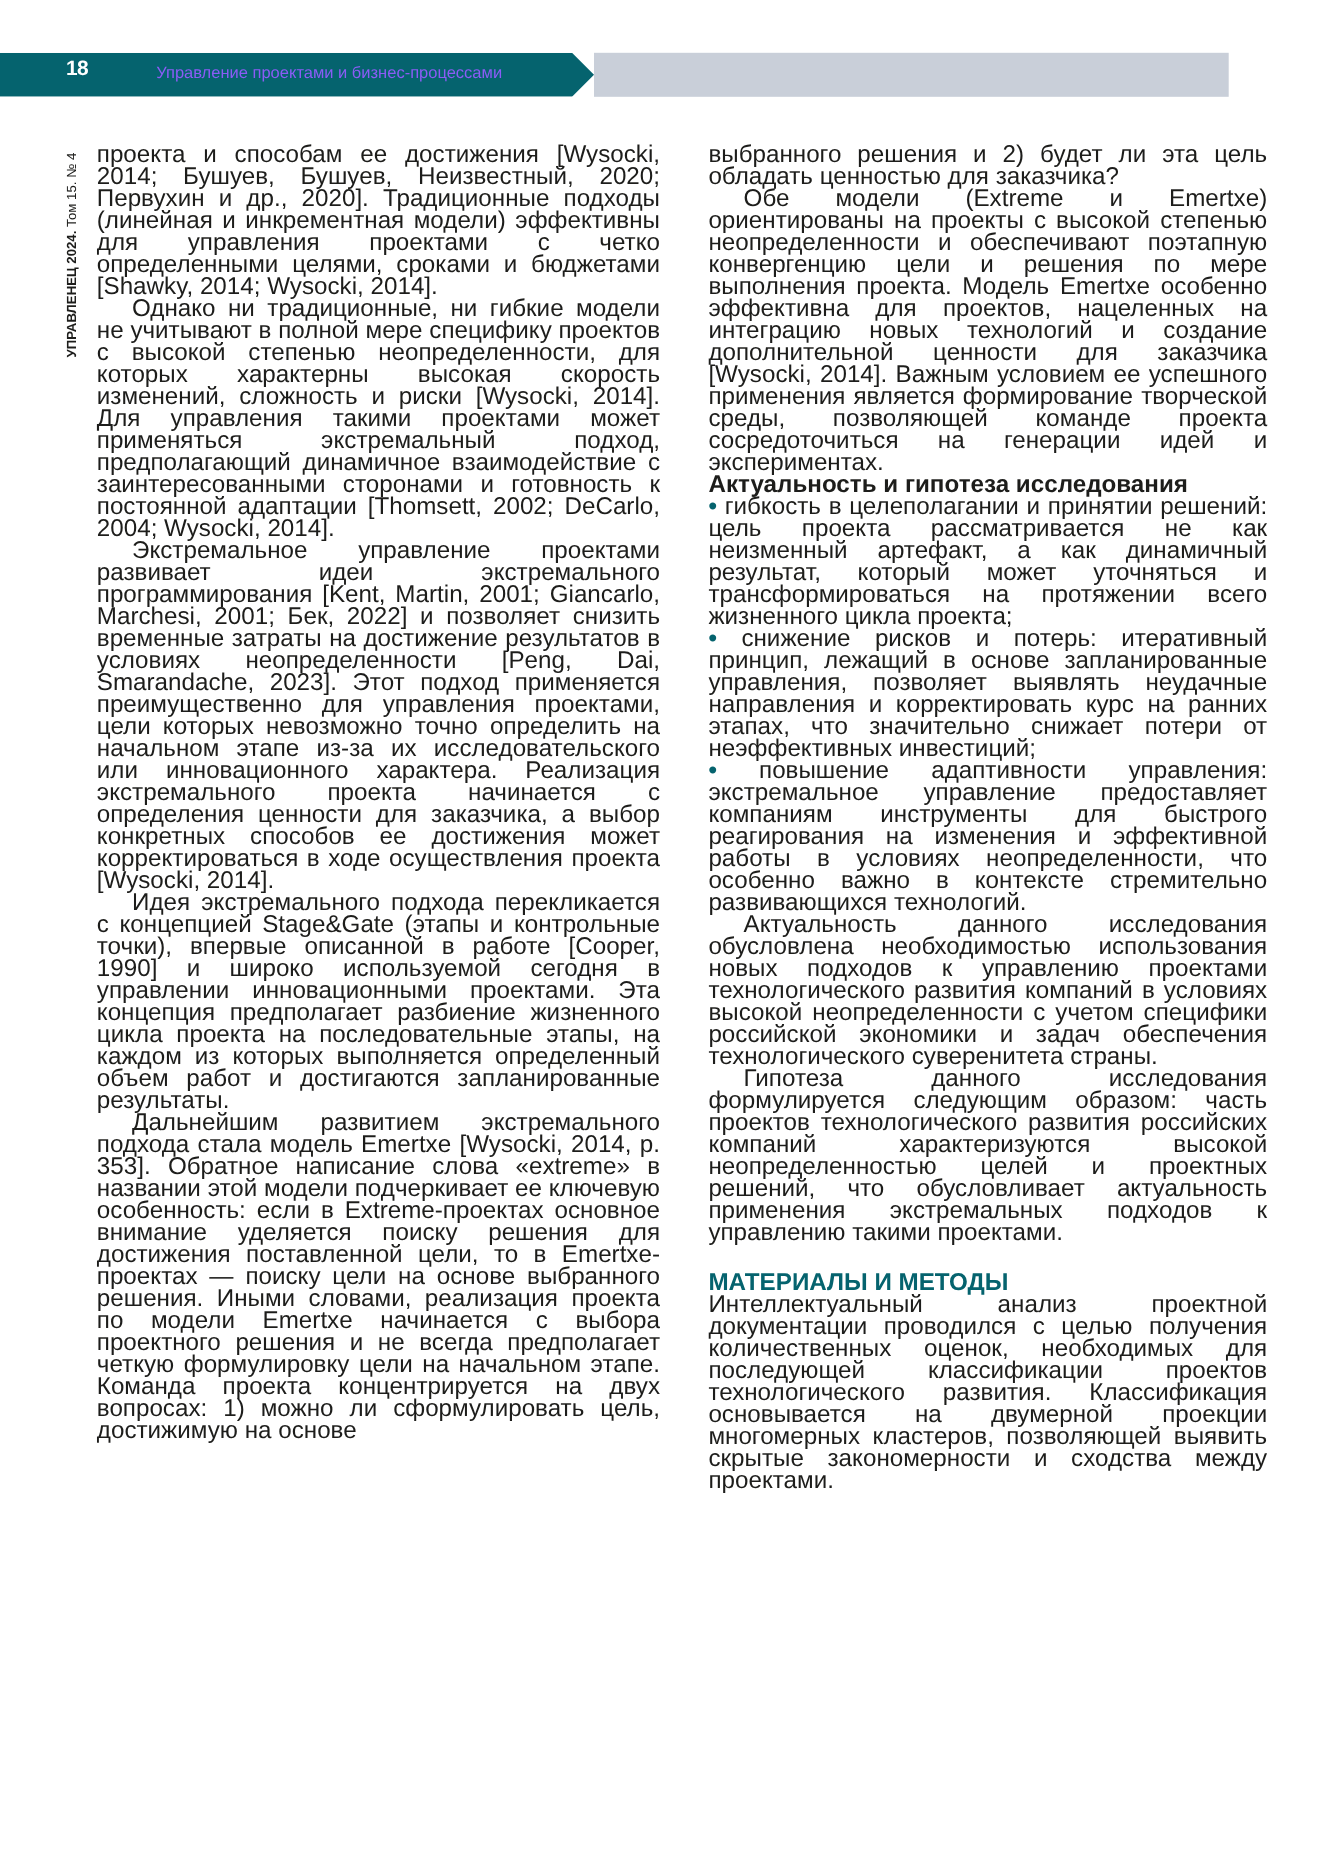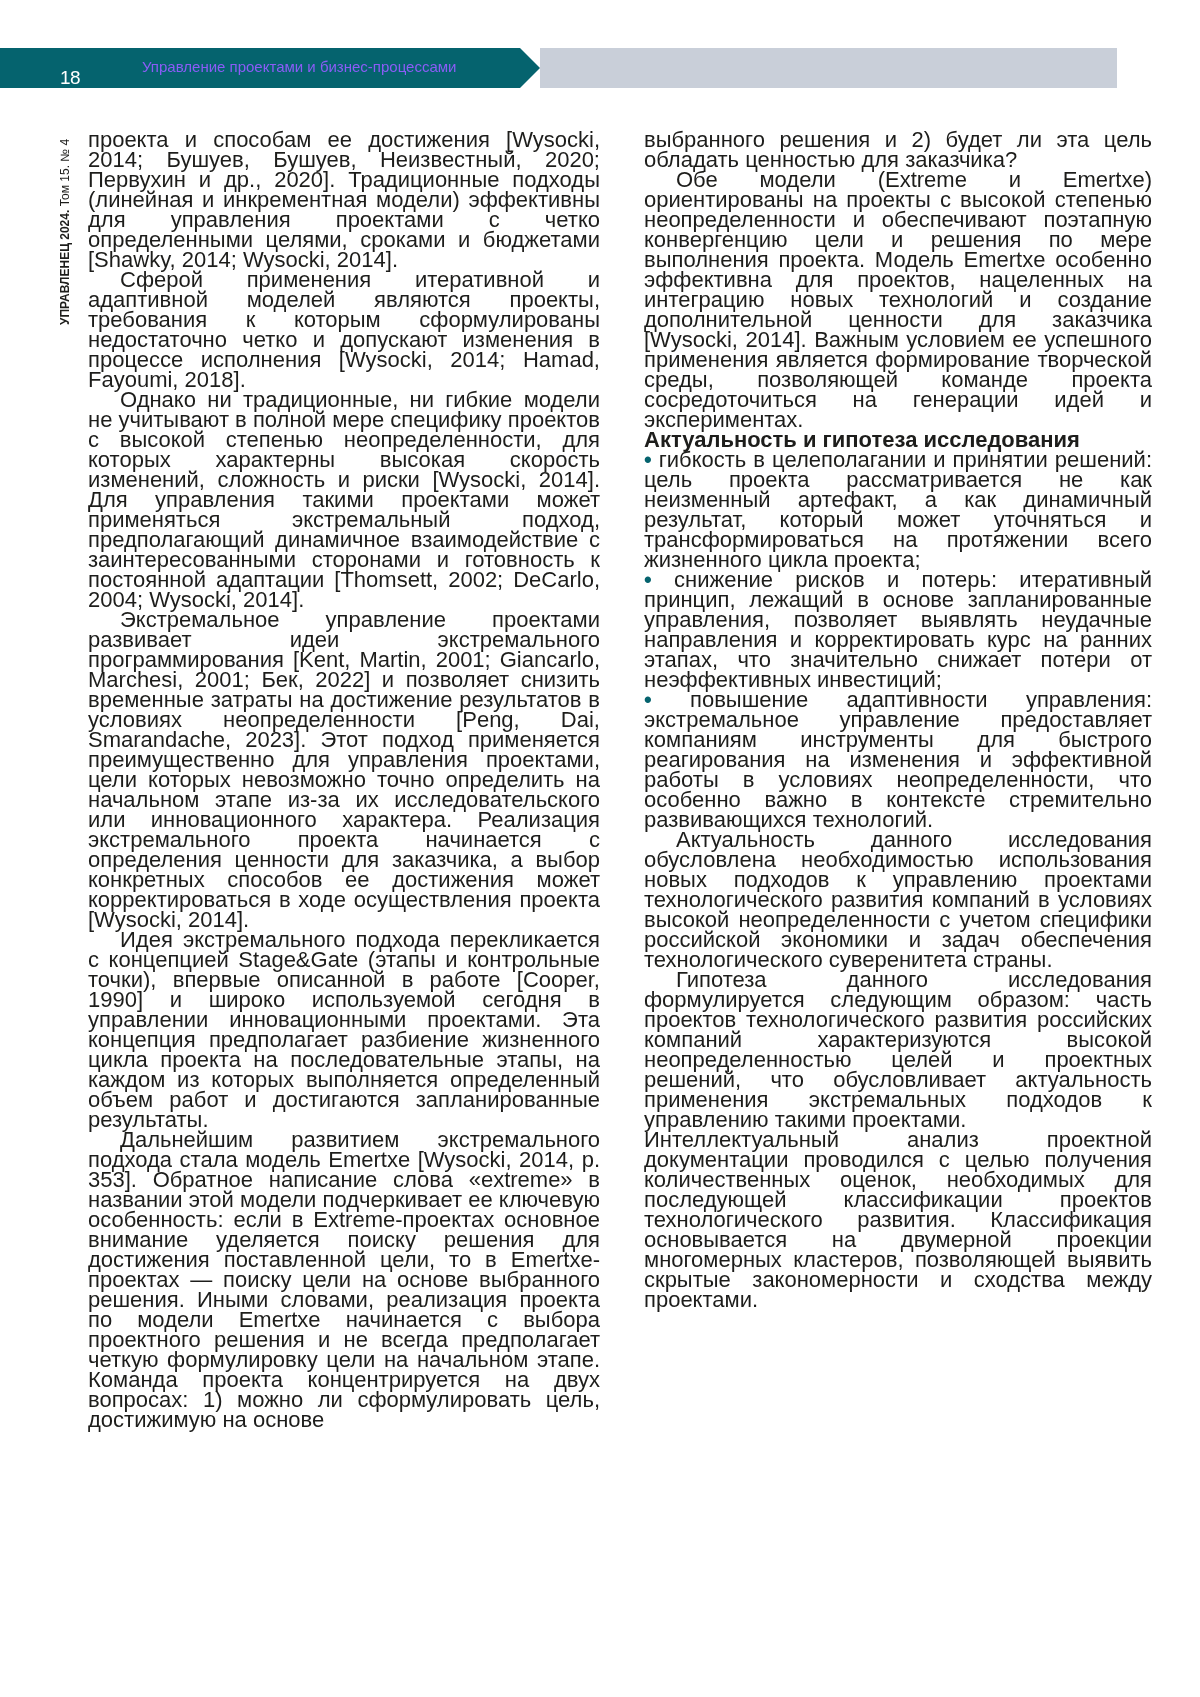--- a/index.html
+++ b/index.html
@@ -1,21 +1,21 @@
 <!DOCTYPE html>
 <html><head>
 <meta charset="utf-8">
 <style>
   html, body { margin:0; padding:0; background:#ffffff; }
   body { width:1200px; height:1697px; position:relative; overflow:hidden;
          font-family:"Liberation Sans", sans-serif; color:#1d1d1b; }
   .header-gray { position:absolute; left:540px; top:48px; width:577px; height:40px; background:#c9cfd9; }
   .header-teal { position:absolute; left:0; top:48px; width:540px; height:40px; background:#05636e;
                  clip-path: polygon(0 0, 520px 0, 540px 20px, 520px 40px, 0 40px); }
-  .page-num { position:absolute; left:60px; top:67px; font-weight:normal; font-size:19px; color:#ffffff; letter-spacing:-0.5px; }
+  .page-num { position:absolute; left:60px; top:52px; font-weight:bold; font-size:19px; color:#ffffff; letter-spacing:-0.5px; }
   .section-title { position:absolute; left:142px; top:58px; font-size:15px; color:#8b5cf6; }
   .side-label { position:absolute; left:58px; top:325px; transform-origin:left top; transform:rotate(-90deg);
                 font-size:12px; color:#1d1d1b; white-space:nowrap; }
   .side-label b { font-weight:bold; }
   .col { position:absolute; top:130px; width:512px; font-size:22px; line-height:20px; text-align:justify; }
   .col.left { left:88px; }
   .col.right { left:617px; width:508px;margin-left:27px; }
   .col p { margin:0; text-indent:0; }
   .col p.ind { text-indent:32px; }
   .col .h-bold { font-weight:bold; text-indent:0; }
@@ -30,30 +30,30 @@
 <div class="header-teal"></div>
 <div class="page-num">18</div>
 <div class="section-title">Управление проектами и бизнес-процессами</div>
 
 <div class="side-label">
   <b>УПРАВЛЕНЕЦ 2024.</b><span> Том 15. № 4</span>
 </div>
 
 <div class="col left">
   <p>проекта и способам ее достижения [Wysocki, 2014; Бушуев, Бушуев, Неизвестный, 2020; Первухин и др., 2020]. Традиционные подходы (линейная и инкрементная модели) эффективны для управления проектами с четко определенными целями, сроками и бюджетами [Shawky, 2014; Wysocki, 2014].</p>
-  <p class="ind">Сферой применения итеративной и адаптивной моделей являются проекты, требования к которым сформулированы недостаточно четко и допускают изменения в процессе исполнения [Wysocki, 2014; Hamad, Fayoumi, 2018].</p>
   <p class="ind">Однако ни традиционные, ни гибкие модели не учитывают в полной мере специфику проектов с высокой степенью неопределенности, для которых характерны высокая скорость изменений, сложность и риски [Wysocki, 2014]. Для управления такими проектами может применяться экстремальный подход, предполагающий динамичное взаимодействие с заинтересованными сторонами и готовность к постоянной адаптации [Thomsett, 2002; DeCarlo, 2004; Wysocki, 2014].</p>
   <p class="ind">Экстремальное управление проектами развивает идеи экстремального программирования [Kent, Martin, 2001; Giancarlo, Marchesi, 2001; Бек, 2022] и позволяет снизить временные затраты на достижение результатов в условиях неопределенности [Peng, Dai, Smarandache, 2023]. Этот подход применяется преимущественно для управления проектами, цели которых невозможно точно определить на начальном этапе из-за их исследовательского или инновационного характера. Реализация экстремального проекта начинается с определения ценности для заказчика, а выбор конкретных способов ее достижения может корректироваться в ходе осуществления проекта [Wysocki, 2014].</p>
   <p class="ind">Идея экстремального подхода перекликается с концепцией Stage&amp;Gate (этапы и контрольные точки), впервые описанной в работе [Cooper, 1990] и широко используемой сегодня в управлении инновационными проектами. Эта концепция предполагает разбиение жизненного цикла проекта на последовательные этапы, на каждом из которых выполняется определенный объем работ и достигаются запланированные результаты.</p>
   <p class="ind">Дальнейшим развитием экстремального подхода стала модель Emertxe [Wysocki, 2014, p. 353]. Обратное написание слова «extreme» в названии этой модели подчеркивает ее ключевую особенность: если в Extreme-проектах основное внимание уделяется поиску решения для достижения поставленной цели, то в Emertxe-проектах — поиску цели на основе выбранного решения. Иными словами, реализация проекта по модели Emertxe начинается с выбора проектного решения и не всегда предполагает четкую формулировку цели на начальном этапе. Команда проекта концентрируется на двух вопросах: 1) можно ли сформулировать цель, достижимую на основе</p>
 </div>
 
 <div class="col right">
   <p>выбранного решения и 2) будет ли эта цель обладать ценностью для заказчика?</p>
   <p class="ind">Обе модели (Extreme и Emertxe) ориентированы на проекты с высокой степенью неопределенности и обеспечивают поэтапную конвергенцию цели и решения по мере выполнения проекта. Модель Emertxe особенно эффективна для проектов, нацеленных на интеграцию новых технологий и создание дополнительной ценности для заказчика [Wysocki, 2014]. Важным условием ее успешного применения является формирование творческой среды, позволяющей команде проекта сосредоточиться на генерации идей и экспериментах.</p>
   <p class="h-bold">Актуальность и гипотеза исследования</p>
   <p class="bullet"><span class="bullet-dot">•</span> <span>гибкость в целеполагании и принятии решений: цель проекта рассматривается не как неизменный артефакт, а как динамичный результат, который может уточняться и трансформироваться на протяжении всего жизненного цикла проекта;</span></p>
   <p class="bullet"><span class="bullet-dot">•</span> <span>снижение рисков и потерь: итеративный принцип, лежащий в основе запланированные управления, позволяет выявлять неудачные направления и корректировать курс на ранних этапах, что значительно снижает потери от неэффективных инвестиций;</span></p>
   <p class="bullet"><span class="bullet-dot">•</span> <span>повышение адаптивности управления: экстремальное управление предоставляет компаниям инструменты для быстрого реагирования на изменения и эффективной работы в условиях неопределенности, что особенно важно в контексте стремительно развивающихся технологий.</span></p>
   <p class="ind">Актуальность данного исследования обусловлена необходимостью использования новых подходов к управлению проектами технологического развития компаний в условиях высокой неопределенности с учетом специфики российской экономики и задач обеспечения технологического суверенитета страны.</p>
   <p class="ind">Гипотеза данного исследования формулируется следующим образом: часть проектов технологического развития российских компаний характеризуются высокой неопределенностью целей и проектных решений, что обусловливает актуальность применения экстремальных подходов к управлению такими проектами.</p>
+  <p class="h-teal">МАТЕРИАЛЫ И МЕТОДЫ</p>
   <p>Интеллектуальный анализ проектной документации проводился с целью получения количественных оценок, необходимых для последующей классификации проектов технологического развития. Классификация основывается на двумерной проекции многомерных кластеров, позволяющей выявить скрытые закономерности и сходства между проектами.</p>
 </div>
 
 </body></html>

